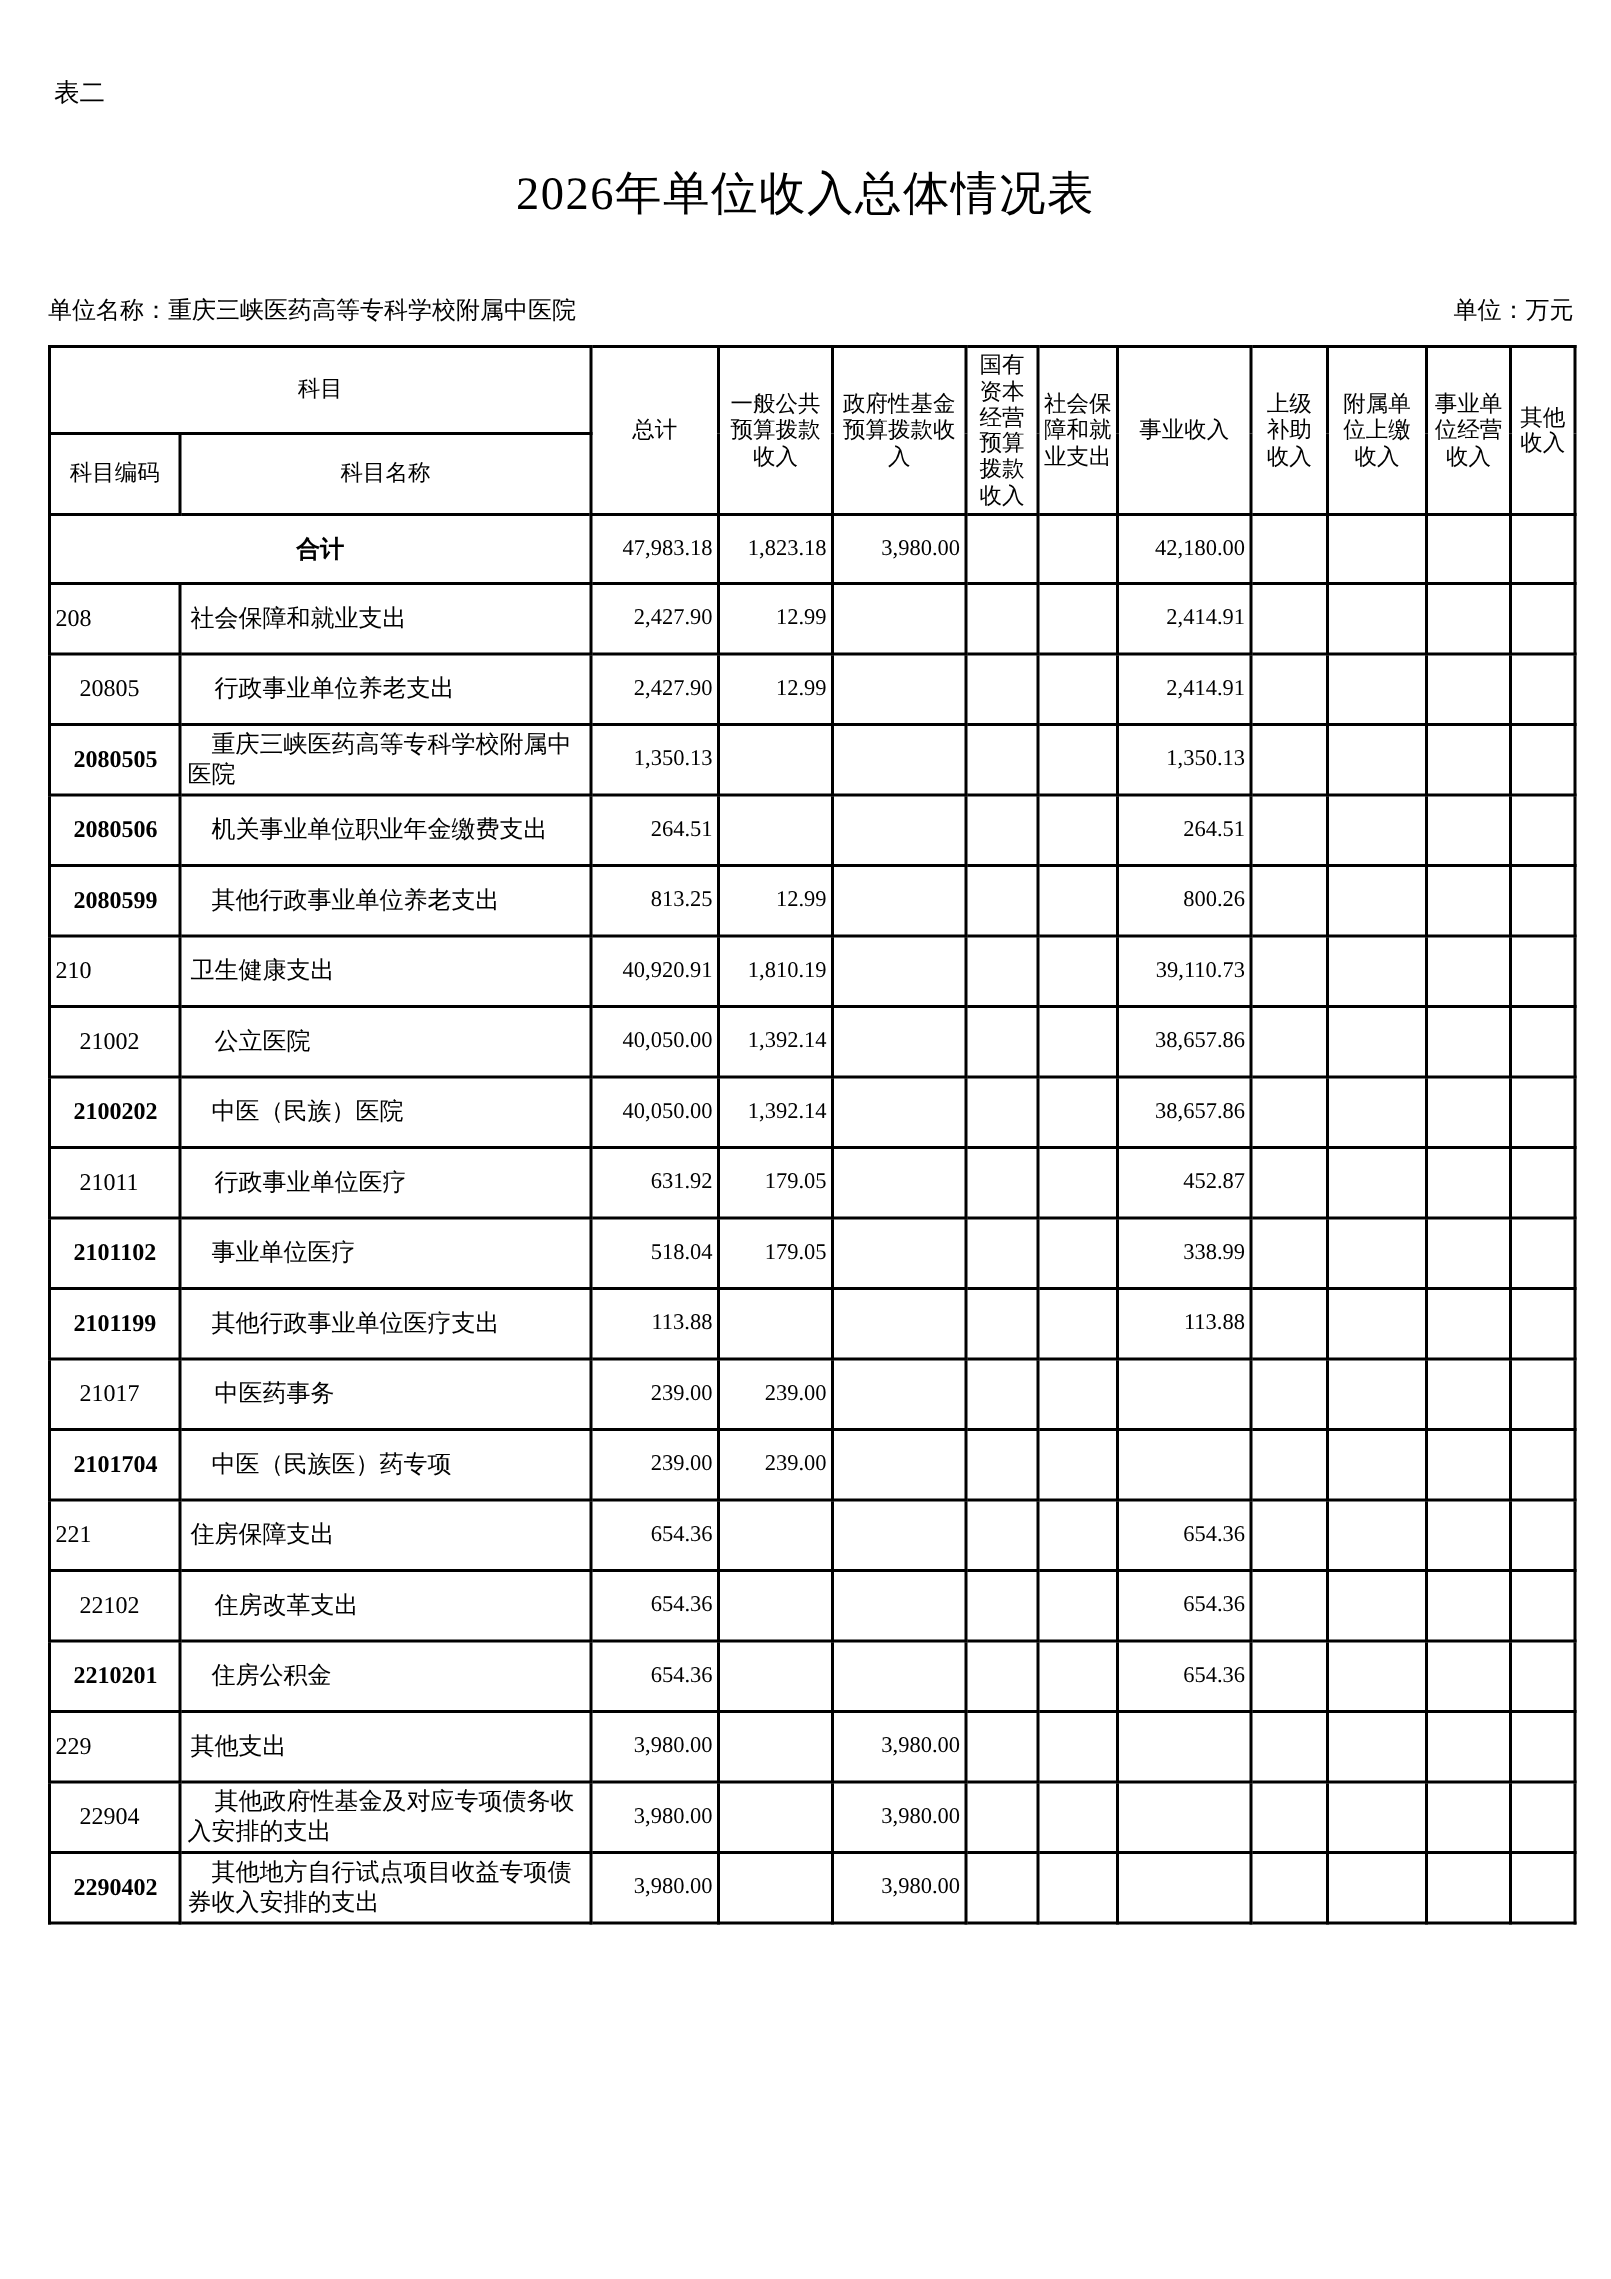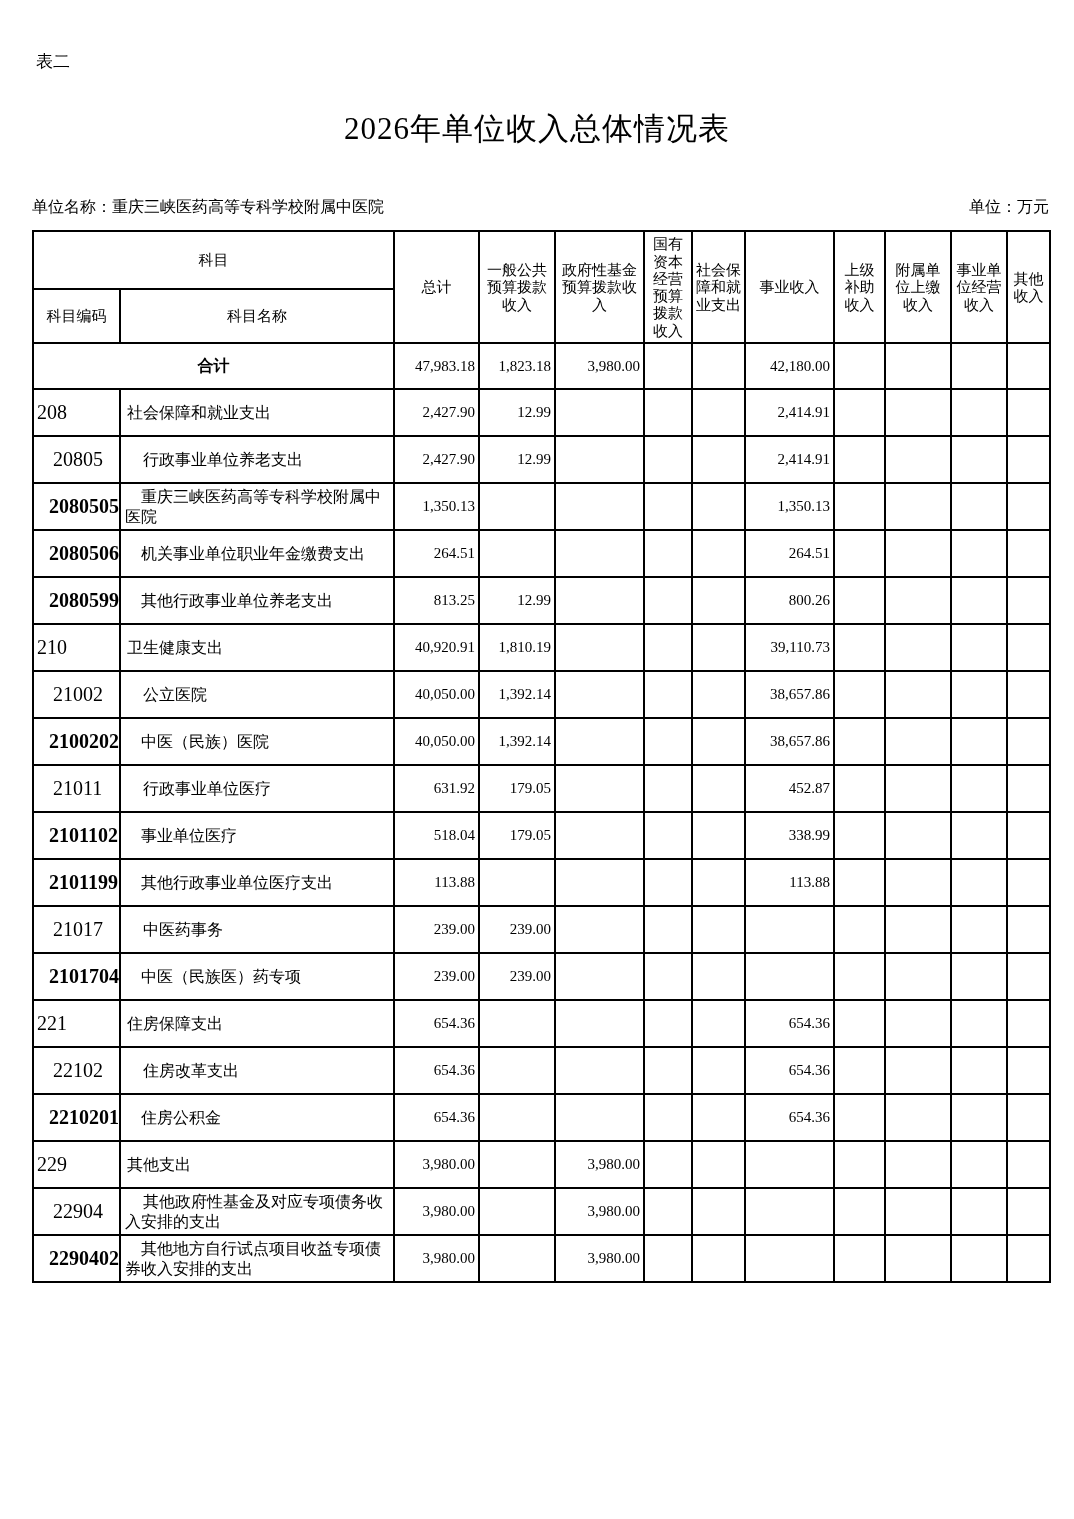--- a/index.html
+++ b/index.html
@@ -35,21 +35,21 @@
     padding:0 3px; text-align:center;
   }
   tr.hrow1 { height:58px; }
   tr.hrow2 { height:54px; }
   tr.total-row { height:46px; }
   tr.data-row { height:47px; }
   td.total-label {
     font-family:"Liberation Sans","DejaVu Sans",sans-serif;
     font-weight:600; font-size:16px; text-align:center;
   }
-  td.code { font-size:20px; text-align:left;margin-top:20px; }
+  td.code { font-size:16px; text-align:left;margin-top:20px; }
   td.code.c1 { padding-left:3px; }
   td.code.c2 { padding-left:19px; }
   td.code.c3 { padding-left:15px;font-weight:bold; }
   td.name {
     font-size:16px; line-height:1.2; padding-left:4px; padding-right:2px;
     word-break:break-all;
   }
   td.name.n1 { text-indent:2px; }
   td.name.n2 { text-indent:18px; }
   td.name.n3 { text-indent:16px; }

